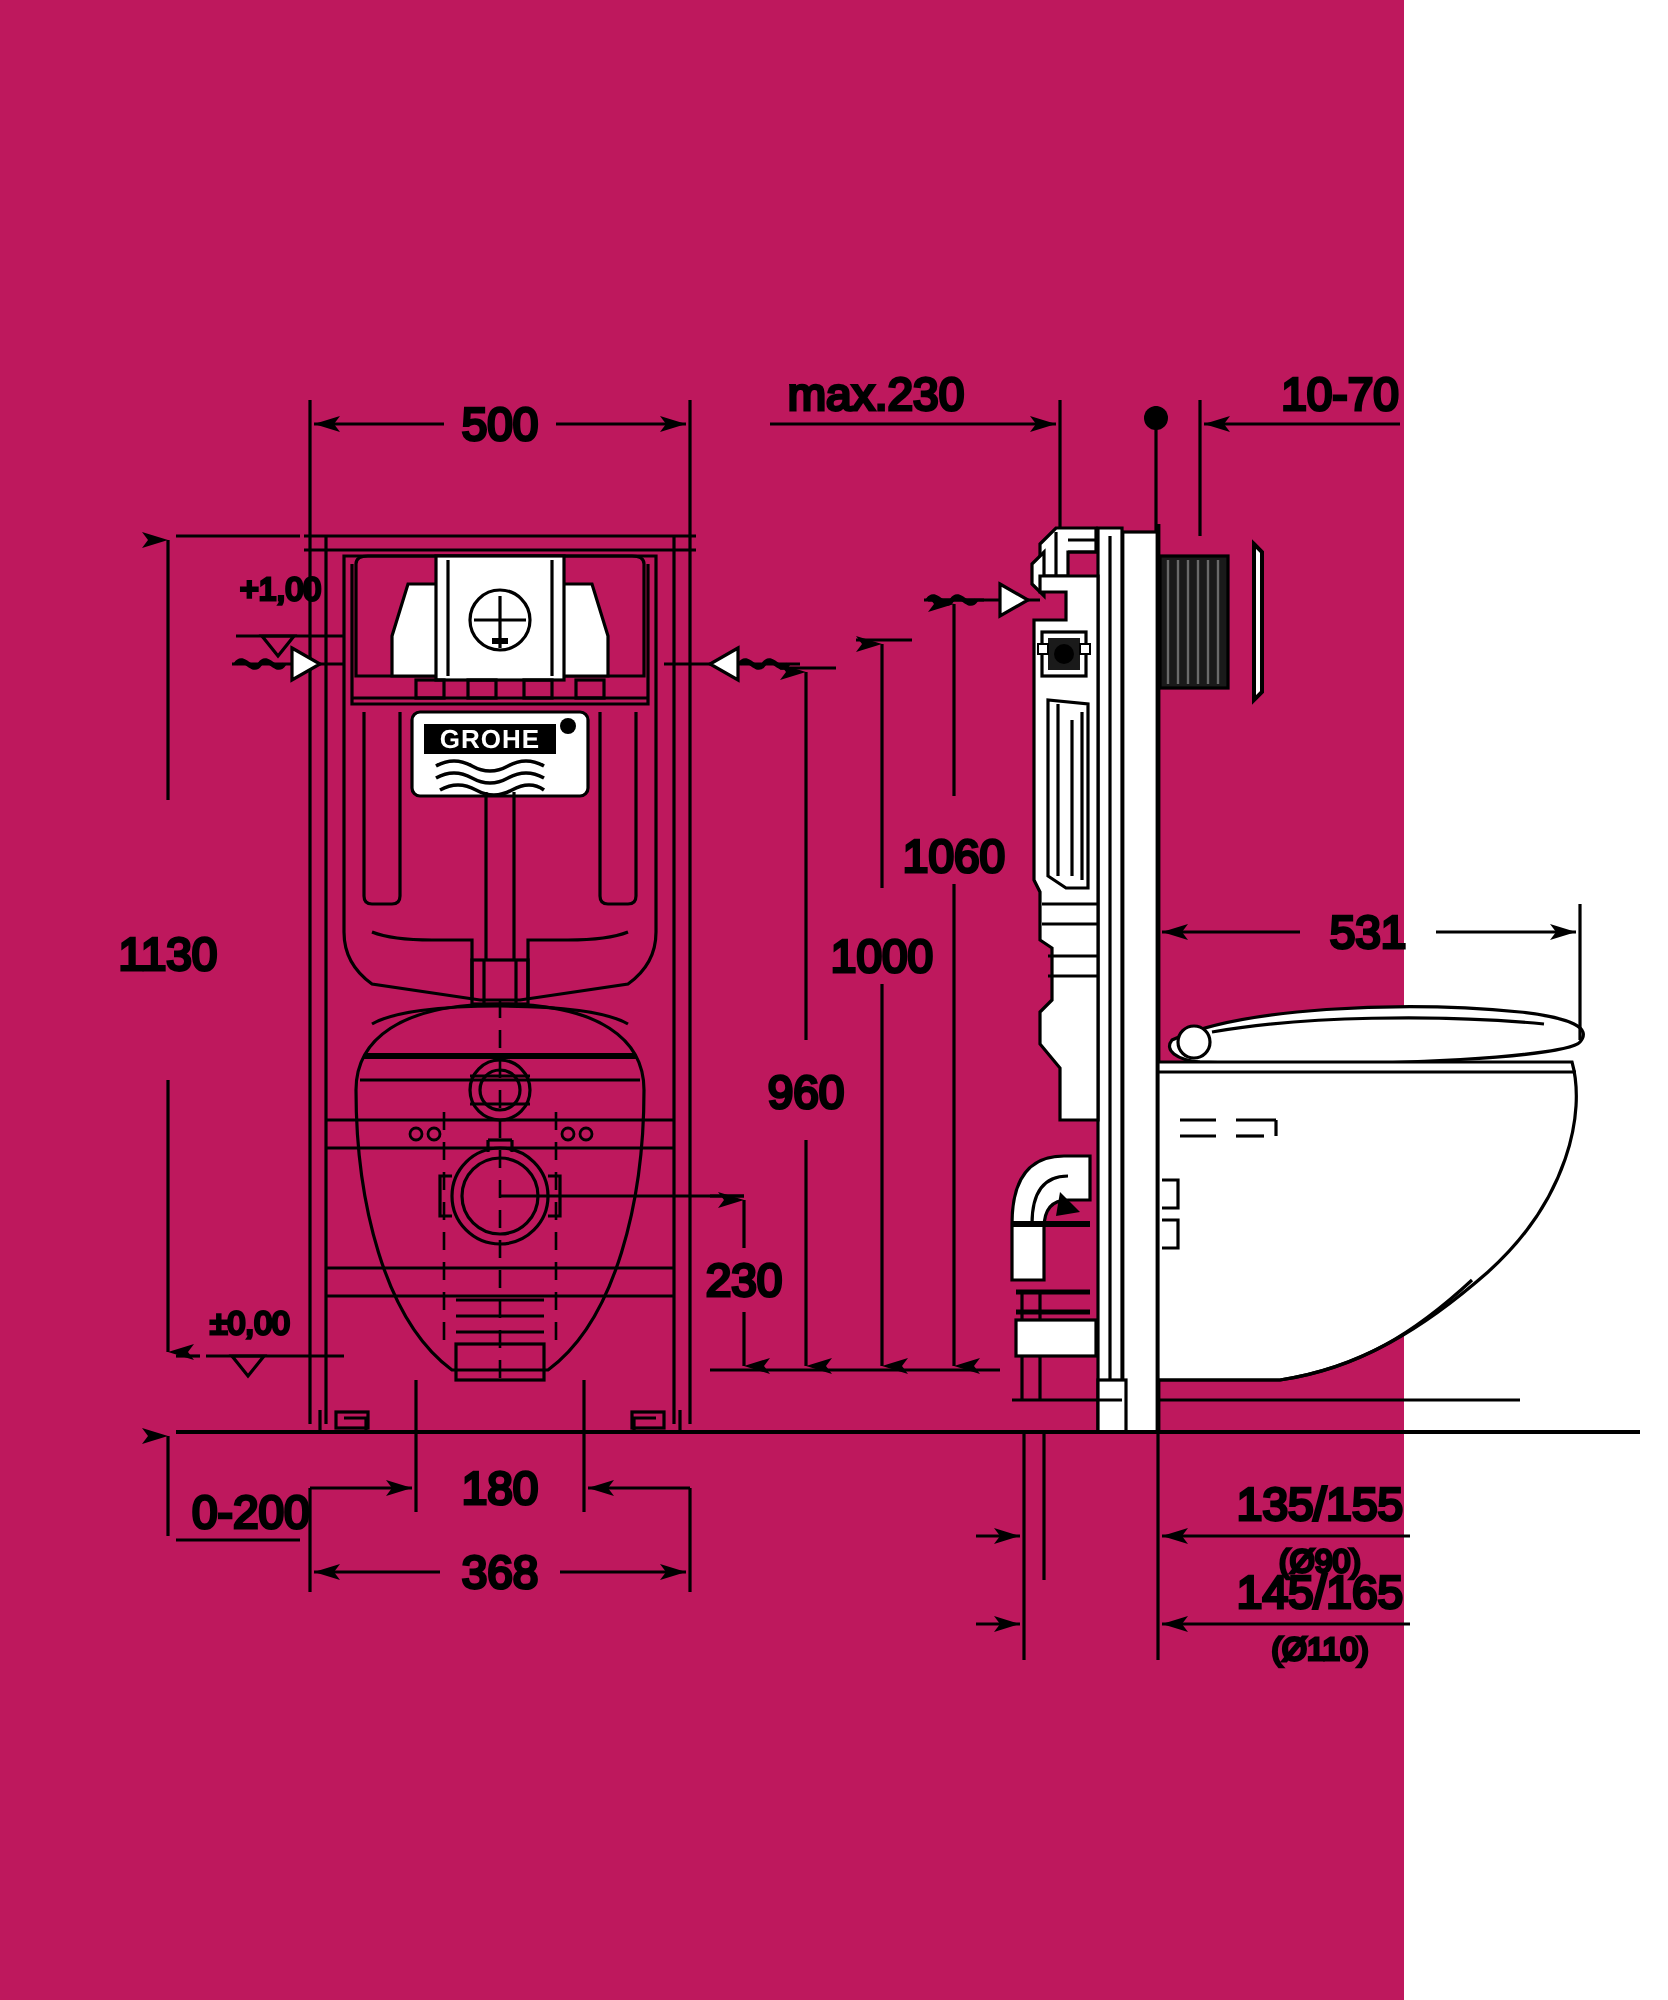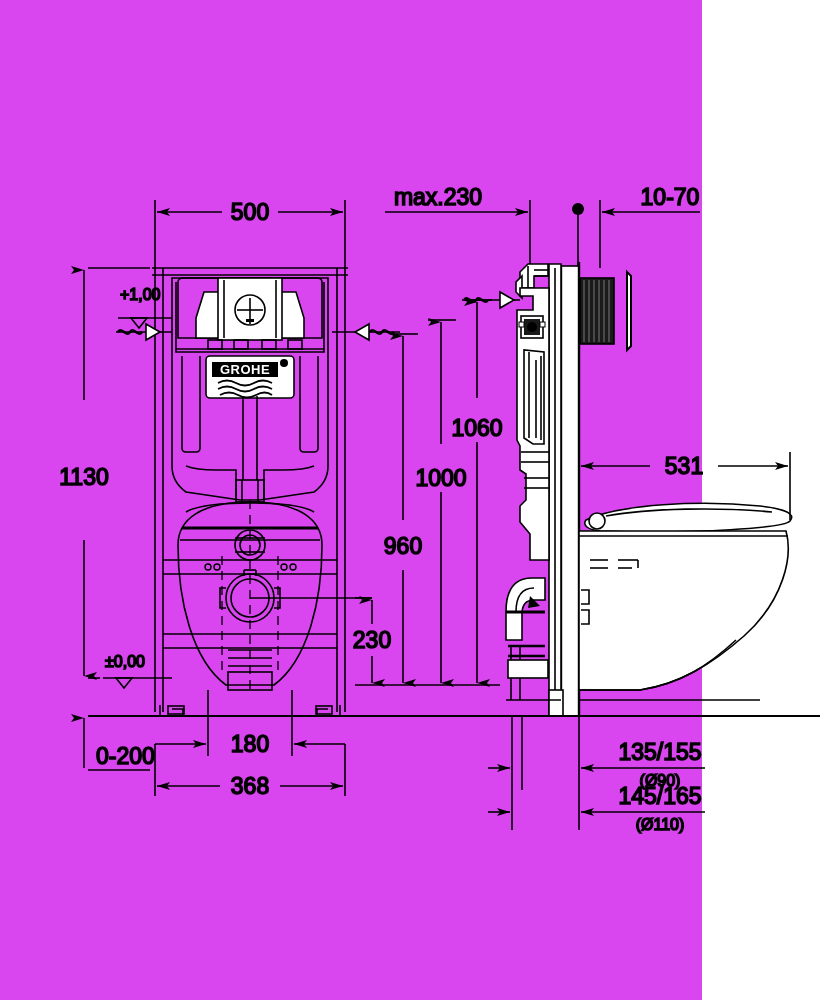--- a/index.html
+++ b/index.html
@@ -1,18 +1,18 @@
 <!DOCTYPE html>
 <html><head>
 <meta charset="utf-8">
 <style>
   html,body{margin:0;padding:0;background:#ffffff;}
   body{width:834px;height:1000px;overflow:hidden;
        font-family:"Liberation Sans", sans-serif;color:#000;}
-  #stage{position:relative;width:702px;height:1000px;background:#d946ef;}
+  #stage{position:relative;width:702px;height:1000px;background:#be185d;}
   svg{display:block;}
   .lbl{font-family:"Liberation Sans", sans-serif;fill:#000;}
   .dimtxt{font-size:23px;}
   .dimtxt-sm{font-size:16px;}
   .lvltxt{font-size:16px;}
 </style>
 </head>
 <body>
 
 <div id="stage">

